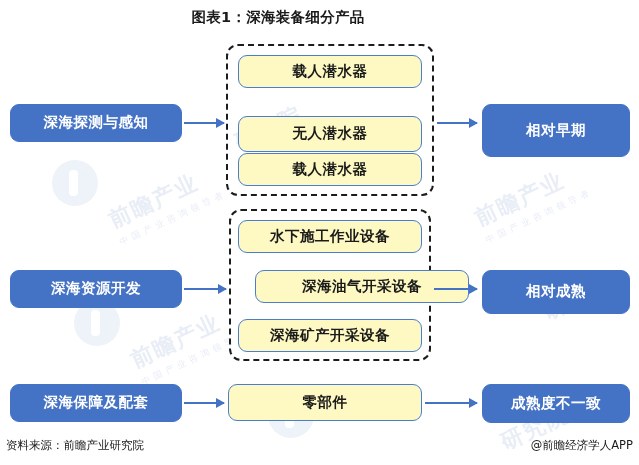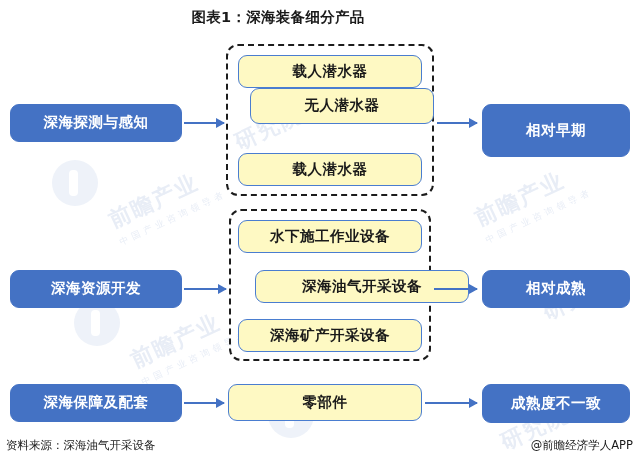--- a/index.html
+++ b/index.html
@@ -172,47 +172,47 @@
 
   <div class="chart-title">图表1：深海装备细分产品</div>
 
   <div class="node filled" style="left:10px; top:104px; width:172px; height:38px;">深海探测与感知</div>
 
   <div class="arrow" style="left:184px; top:122px; width:40px;"></div>
 
   <div class="group-box" style="left:226px; top:44px; width:208px; height:152px;"></div>
 
   <div class="node outlined" style="left:238px; top:55px; width:184px; height:33px;">载人潜水器</div>
-  <div class="node outlined" style="left:238px; top:88px; width:184px; height:36px;margin-left:12px;">无人潜水器</div>
+  <div class="node outlined" style="left:238px; top:116px; width:184px; height:36px;">无人潜水器</div>
   <div class="node outlined" style="left:238px; top:153px; width:184px; height:33px;">载人潜水器</div>
 
   <div class="arrow" style="left:437px; top:122px; width:40px;"></div>
 
   <div class="node filled" style="left:482px; top:104px; width:148px; height:53px;">相对早期</div>
 
   <div class="node filled" style="left:10px; top:270px; width:172px; height:38px;">深海资源开发</div>
 
   <div class="arrow" style="left:184px; top:288px; width:42px;"></div>
 
   <div class="group-box" style="left:229px; top:209px; width:202px; height:152px;"></div>
 
   <div class="node outlined" style="left:238px; top:220px; width:184px; height:33px;">水下施工作业设备</div>
   <div class="node outlined" style="left:238px; top:270px; width:214px; height:33px;margin-left:17px;">深海油气开采设备</div>
   <div class="node outlined" style="left:238px; top:319px; width:184px; height:33px;">深海矿产开采设备</div>
 
   <div class="arrow" style="left:434px; top:288px; width:43px;"></div>
 
-  <div class="node filled" style="left:482px; top:270px; width:148px; height:38px;text-align:right;">相对成熟</div>
+  <div class="node filled" style="left:482px; top:270px; width:148px; height:44px;text-align:right;">相对成熟</div>
 
   <div class="node filled" style="left:10px; top:384px; width:172px; height:38px;">深海保障及配套</div>
 
   <div class="arrow" style="left:184px; top:402px; width:40px;"></div>
 
   <div class="node outlined" style="left:228px; top:384px; width:194px; height:37px;">零部件</div>
 
   <div class="arrow" style="left:425px; top:402px; width:52px;"></div>
 
   <div class="node filled" style="left:482px; top:384px; width:148px; height:39px;">成熟度不一致</div>
 
-  <div class="footer-left">资料来源：深海油气开采设备</div>
+  <div class="footer-left">资料来源：前瞻产业研究院</div>
   <div class="footer-right">@前瞻经济学人APP</div>
 
 </div>
 
 </body></html>

